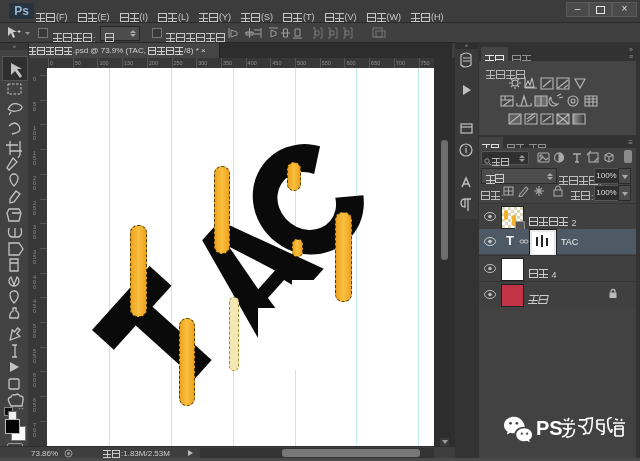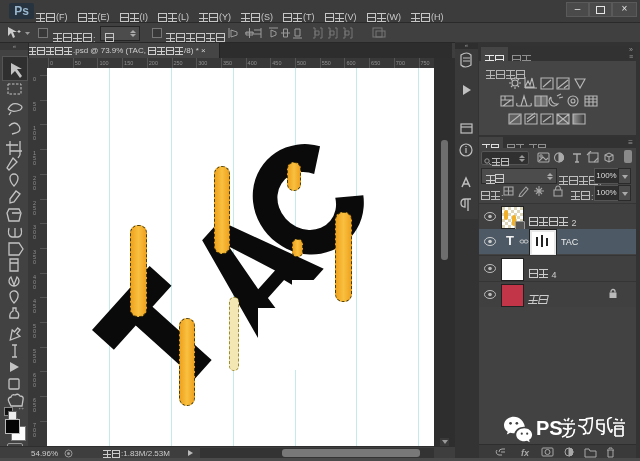--- a/index.html
+++ b/index.html
@@ -400,39 +400,25 @@
           <circle cx="6" cy="4.5" r="1.8" fill="#bbb"></circle>
         </svg>
       <div style="position:absolute;left:22px;top:2px;width:21px;height:21px;background:#c23447;border:1px solid #222;"></div>
       <span style="position:absolute;left:50px;top:8px;transform:skewX(-12deg);"><i class="hz h9" style="--c:#ccc"></i><i class="hz2 h9" style="--c:#ccc"></i></span>
       <svg class="abs" style="left:129px;top:6px;" width="10" height="11" viewBox="0 0 10 11">
         <rect x="1.5" y="4.5" width="7" height="5.5" fill="#bbb"></rect>
           <path d="M3 4.5 v-1 a2 2 0 0 1 4 0 v1" fill="none" stroke="#bbb" stroke-width="1.3"></path>
         </svg>
     </div>
 
-    <div class="abs" style="left:0;top:296px;width:157px;height:14px;background:#3a3a3a;border-top:1px solid #2e2e2e;">
-      <svg width="157" height="14" viewBox="0 0 157 14">
-        <g fill="none" stroke="#a8a8a8" stroke-width="1">
-          <path d="M20 7 a3 3 0 0 1 3-3 l3 0 m-3 6 l-3 0 a3 3 0 0 1 -2-5 m4 2 l4 0"></path>
-          <text x="42" y="11" font-style="italic" font-weight="bold" font-size="9" fill="#a8a8a8" stroke="none" font-family="Liberation Sans">fx</text>
-          <rect x="63" y="3" width="11" height="8" rx="1"></rect>
-            <circle cx="68.5" cy="7" r="2.5"></circle>
-          <circle cx="90" cy="7" r="4"></circle>
-            <path d="M90 3 a4 4 0 0 1 0 8 z" fill="#a8a8a8"></path>
-          <path d="M106 4 l4 0 1 2 6 0 0 6 -11 0 z"></path>
-          <path d="M128 5 l7 0 m-6 0 l0 7 5 0 0 -7 m-4 -1 l0 -1 3 0 0 1"></path>
-        </g>
-      </svg>
-    </div>
   </div>
 </div>
 
 <div class="abs" style="left:0;top:446px;width:455px;height:12px;background:#3e3e3e;border-top:1px solid #2e2e2e;">
-  <span class="abs" style="left:31px;top:2px;color:#ccc;font-size:8px;">54.96%</span>
+  <span class="abs" style="left:31px;top:2px;color:#ccc;font-size:8px;">73.86%</span>
   <svg class="abs" style="left:64px;top:2px;" width="9" height="9">
       <circle cx="4.5" cy="4.5" r="3.5" fill="none" stroke="#999"></circle>
       <circle cx="4.5" cy="4.5" r="1.5" fill="#999"></circle>
     </svg>
   <span class="abs" style="left:103px;top:2px;color:#ccc;font-size:8px;"><i class="hz h8" style="--c:#ccc"></i><i class="hz2 h8" style="--c:#ccc"></i>:1.83M/2.53M</span>
   <div class="abs" style="left:188px;top:3px;width:0;height:0;border-top:3px solid transparent;border-bottom:3px solid transparent;border-left:5px solid #bbb;"></div>
   <div class="abs" style="left:200px;top:1px;width:234px;height:10px;background:#333;">
     <div class="abs" style="left:82px;top:1px;width:138px;height:8px;background:#787878;border-radius:3px;"></div>
   </div>
 </div>

